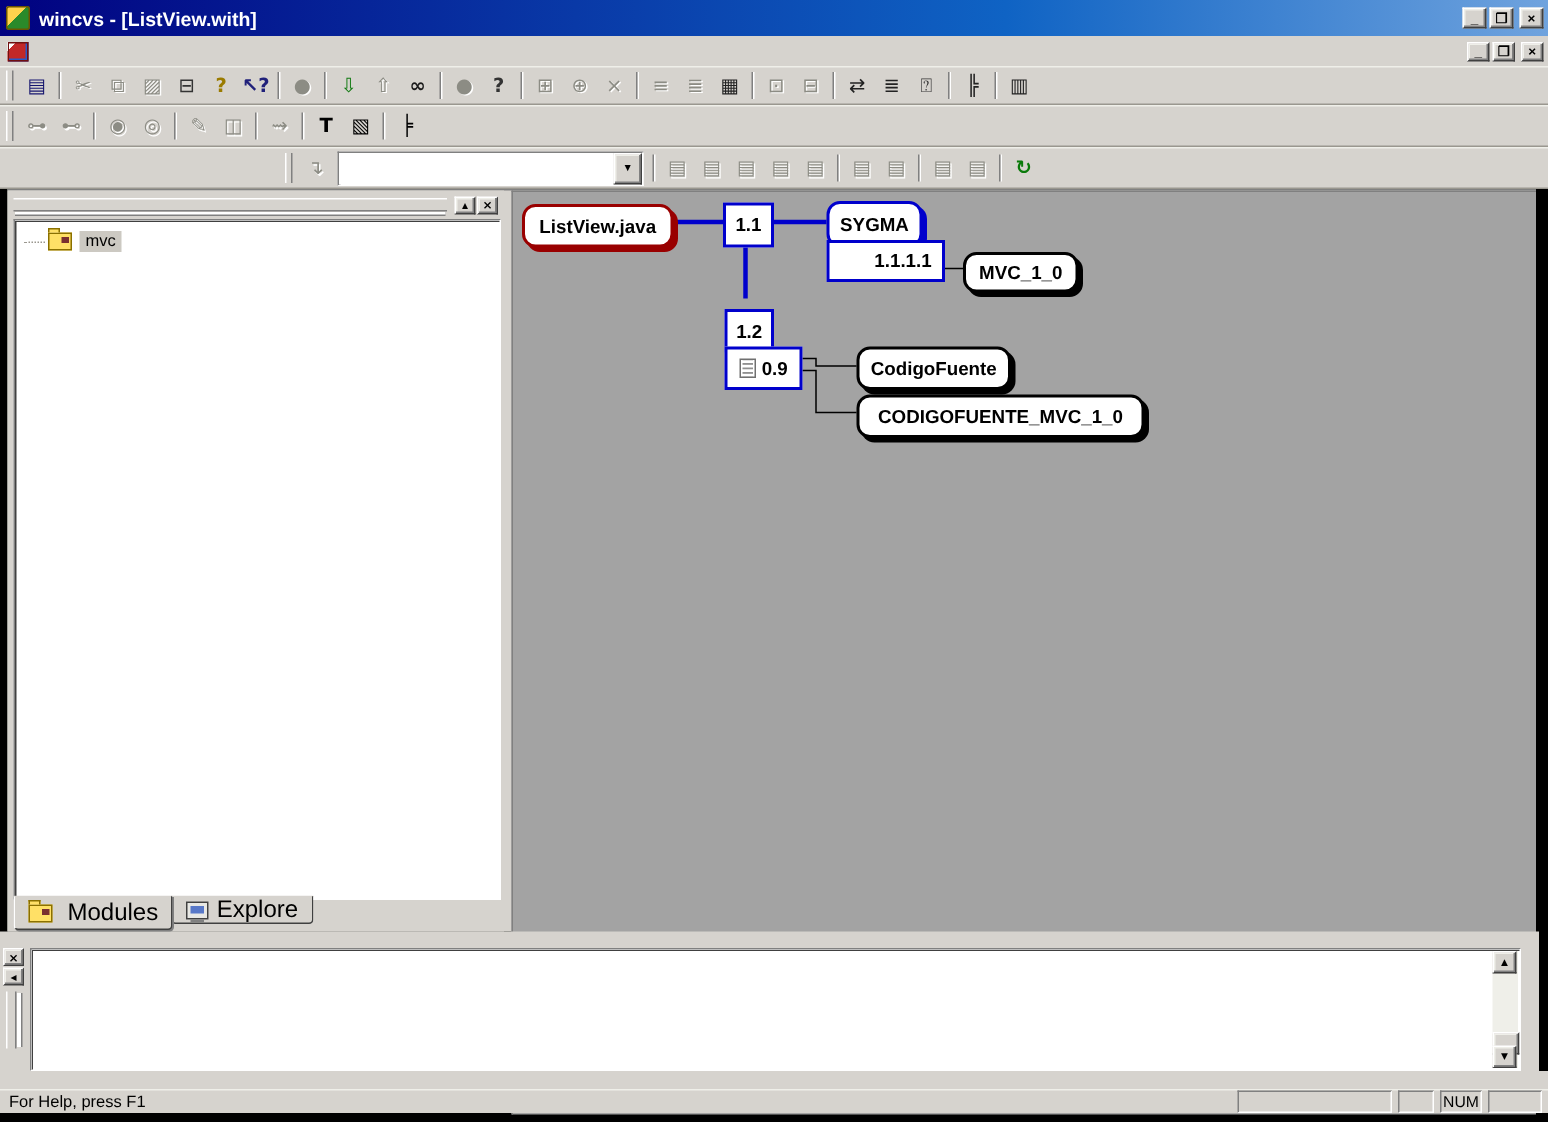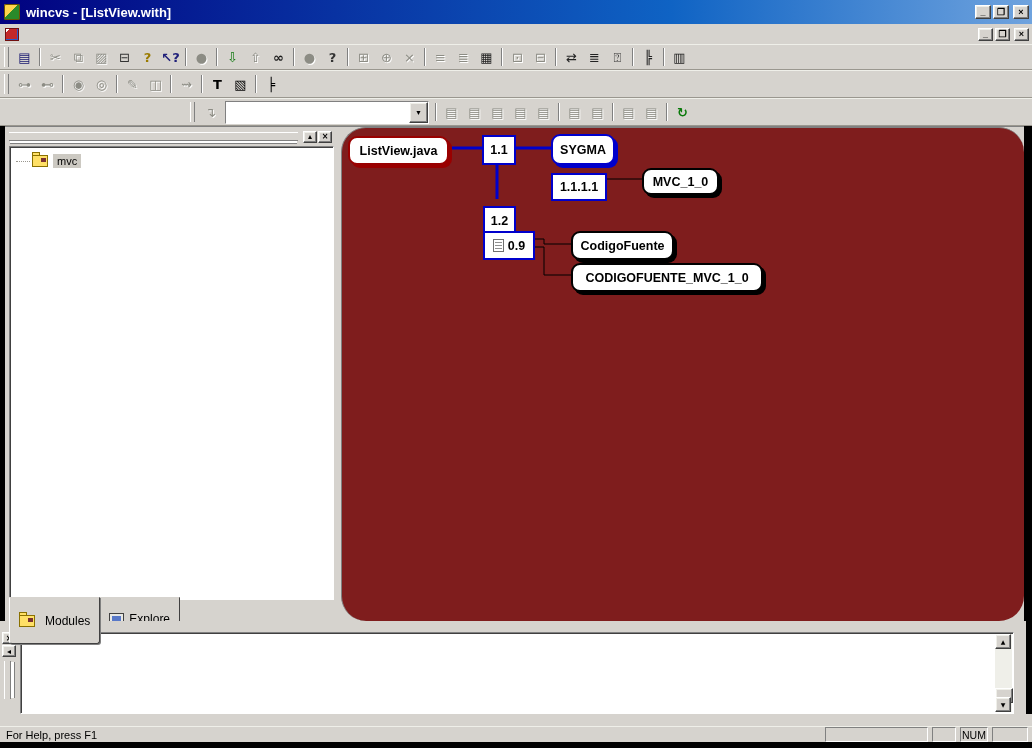--- a/index.html
+++ b/index.html
@@ -80,32 +80,32 @@
   .tree-item{position:absolute;left:6px;top:7px;display:flex;align-items:center;}
   .tree-dots{width:14px;height:0;border-top:1px dotted #9a978f;margin-right:2px;}
   .folder-ic{width:14px;height:10px;background:#ffe066;border:1px solid #8a7000;position:relative;margin-right:5px;}
   .folder-ic::before{content:"";position:absolute;left:-1px;top:-4px;width:6px;height:2px;
     background:#ffe066;border:1px solid #8a7000;border-bottom:none;}
   .folder-ic::after{content:"";position:absolute;right:1px;top:2px;width:5px;height:4px;background:#7a3030;}
   .tree-label{font-size:11px;background:#ccc9c2;padding:1px 4px;color:#000;}
 
   
   #panel-tabs{position:absolute;left:4px;bottom:2px;height:22px;display:flex;align-items:flex-start;}
-  .tab{height:19px;display:flex;align-items:center;gap:5px;padding:12px 9px;background:#d6d3ce;
+  .tab{height:19px;display:flex;align-items:center;gap:5px;padding:0 9px;background:#d6d3ce;
     border:1px solid #404040;border-top:1px solid #d6d3ce;border-left-color:#fff;
-    border-radius:0 0 3px 3px;font-size:12px;color:#000;}
+    border-radius:0 0 3px 3px;font-size:16px;color:#000;}
   .tab.active{height:21px;z-index:2;box-shadow:1px 1px 0 #808080;}
   .tab.inactive{height:17px;margin-left:-1px;background:#d6d3ce;}
   .computer-ic{width:13px;height:10px;border:1px solid #404040;background:#e8e8e4;position:relative;}
   .computer-ic::before{content:"";position:absolute;left:2px;top:2px;right:2px;bottom:3px;background:#5878c8;}
   .computer-ic::after{content:"";position:absolute;left:2px;bottom:-3px;right:2px;height:2px;background:#808080;}
 
   
-  #graph-panel{left:341px;top:127px;width:683px;height:494px;background:#7f1d1d;
-    border-left:1px solid #808080;border-top:1px solid #808080;overflow:hidden;border-radius:25px;}
+  #graph-panel{left:341px;top:127px;width:683px;height:616px;background:#a3a3a3;
+    border-left:1px solid #808080;border-top:1px solid #808080;overflow:hidden;}
   #graph-svg{position:absolute;left:0;top:0;}
   .gnode{position:absolute;background:#fff;display:flex;align-items:center;justify-content:center;
     font:bold 12.5px "Liberation Sans",sans-serif;color:#000;border:2px solid #000;gap:4px;}
   .gnode.rounded{border-radius:9px;}
   .mini-doc{width:9px;height:11px;background:#fff;border:1px solid #707070;flex:0 0 auto;
     background-image:linear-gradient(#909090 1px,transparent 1px);
     background-size:7px 3px;background-position:1px 2px;background-repeat:repeat-y;}
 
   
   #gap-strip{left:0;top:621px;width:1026px;height:9px;background:#d6d3ce;}
@@ -377,21 +377,21 @@
     </svg>
     <div class="gnode rounded" style="left: 6px; top: 8px; width: 97px; height: 25px; border-color: rgb(153, 0, 0); box-shadow: rgb(153, 0, 0) 3px 3px 0px;">
       <span>ListView.java</span>
     </div>
     <div class="gnode rect" style="left: 140px; top: 7px; width: 30px; height: 26px; border-color: rgb(0, 0, 204);">
       <span>1.1</span>
     </div>
     <div class="gnode rounded" style="left: 209px; top: 6px; width: 60px; height: 27px; border-color: rgb(0, 0, 204); box-shadow: rgb(0, 0, 204) 3px 3px 0px;">
       <span>SYGMA</span>
     </div>
-    <div class="gnode rect" style="left: 209px; top: 45px; width: 52px; height: 24px; border-color: rgb(0, 0, 204);">
+    <div class="gnode rect" style="left: 209px; top: 32px; width: 52px; height: 24px; border-color: rgb(0, 0, 204); padding-left: 23px;">
       <span>1.1.1.1</span>
     </div>
     <div class="gnode rounded" style="left: 300px; top: 40px; width: 73px; height: 23px; border-color: rgb(0, 0, 0); box-shadow: rgb(0, 0, 0) 3px 3px 0px;">
       <span>MVC_1_0</span>
     </div>
     <div class="gnode rect" style="left: 141px; top: 78px; width: 29px; height: 25px; border-color: rgb(0, 0, 204);">
       <span>1.2</span>
     </div>
     <div class="gnode rect" style="left: 141px; top: 103px; width: 48px; height: 25px; border-color: rgb(0, 0, 204);">
       <span class="mini-doc"></span>

